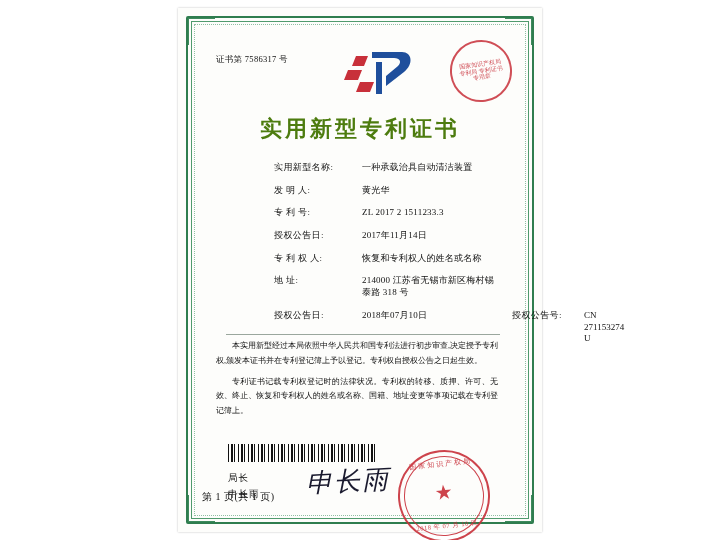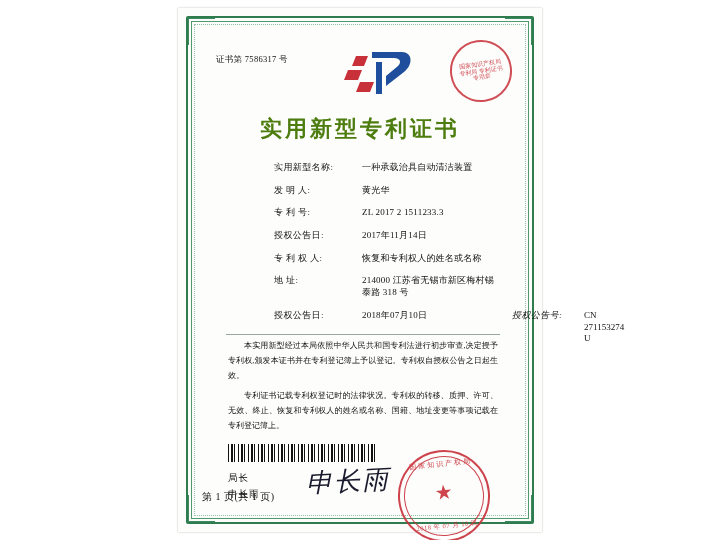--- a/index.html
+++ b/index.html
@@ -137,36 +137,35 @@
   }
   .row .value {
     flex: 1;
     letter-spacing: 0.2px;
   }
   .row.split .value { flex: none; width: 150px; }
   .row.split .label2 {
     width: 72px;
     flex: none;
     letter-spacing: 0.4px;
-    font-style: italic;
   }
   .row.split .value2 { flex: 1; }
 
   .rule {
     position: absolute;
     left: 24px;
     right: 18px;
     top: 302px;
     border-top: 1px solid #9aa79d;
   }
 
   
   .paras {
     position: absolute;
-    left: 26px;
+    left: 14px;
     right: 20px;
     top: 307px;
     font-size: 8px;
     line-height: 1.85;
     color: #111;
     text-align: justify;
   }
   .paras p {
     margin: 0 0 6px 0;
     text-indent: 16px;

